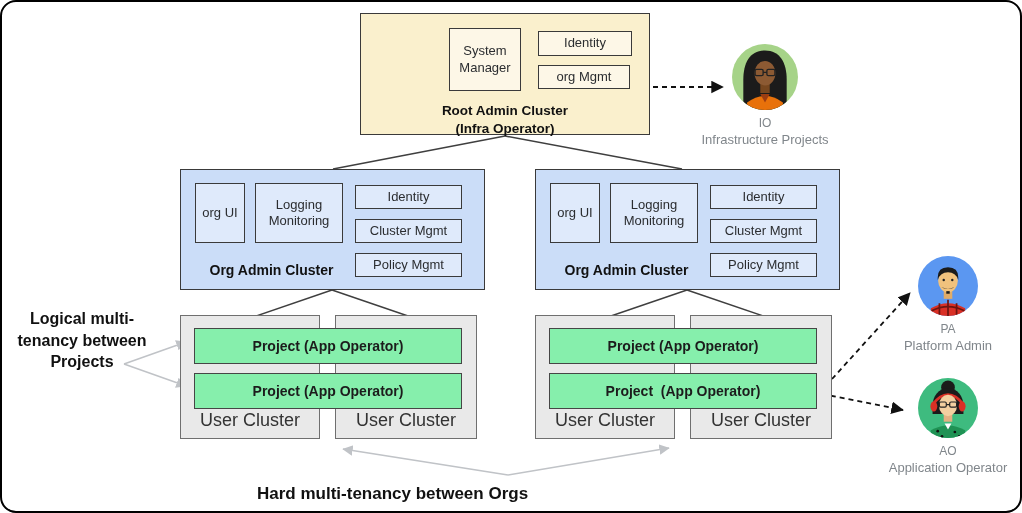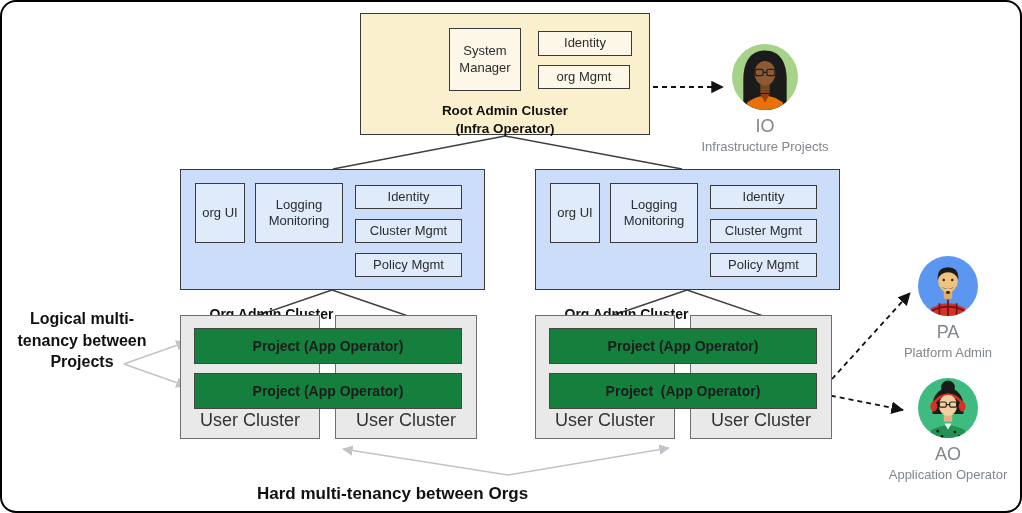--- a/index.html
+++ b/index.html
@@ -27,51 +27,51 @@
 
   
   #root-cluster { left: 358px; top: 11px; width: 290px; height: 122px; background: #FAF0CD; }
   #root-cluster .box { background: #FDF7E7; }
   #root-title { left: 0; top: 88px; width: 100%; font-size: 13.5px; line-height: 1.3; }
 
   
   .org-cluster { width: 305px; height: 121px; background: #CBDDF8; top: 167px; }
   .org-cluster .box { background: #DFEAFB; }
   #org-0 { left: 178px; } #org-1 { left: 533px; }
-  .org-title { left: 8px; top: 92px; width: 165px; font-size: 14px; margin-top: 44px; }
+  .org-title { left: 8px; top: 92px; width: 165px; font-size: 14px; }
 
   
   .user-group { position: absolute; top: 313px; width: 297px; height: 124px; z-index: 2; }
   #usergrp-0 { left: 178px; } #usergrp-1 { left: 533px; }
   .user-cluster {
     position: absolute; top: 0; height: 124px; background: #E9E9E9;
     border: 1.5px solid #6f6f6f;
   }
   .uc-a { left: 0; width: 140px; } .uc-b { left: 155px; width: 142px; }
   .uc-label {
     position: absolute; bottom: 7px; left: 0; width: 100%;
     text-align: center; font-size: 18px; color: #333; 
   }
   .project-bar {
     position: absolute; left: 14px; width: 268px; height: 36px;
-    background: #15803d; border: 1.4px solid #464646; z-index: 3;
+    background: #86efac; border: 1.4px solid #464646; z-index: 3;
     display: flex; align-items: center; justify-content: center;
     font-weight: bold; font-size: 14px; color: #1c1c1c; white-space: pre-wrap;
   }
   .project-0 { top: 13px; } .project-1 { top: 58px; }
 
   
   .persona {
     position: absolute; width: 200px; display: flex; flex-direction: column;
     align-items: center; z-index: 2;
   }
   #persona-io { left: 663px; top: 42px; }
   #persona-pa { left: 846px; top: 254px; }
   #persona-ao { left: 846px; top: 376px; }
-  .persona-abbr { margin-top: 6px; font-size: 18px; color: #80868b; }
+  .persona-abbr { margin-top: 6px; font-size: 12px; color: #80868b; }
   .persona-role { margin-top: 2px; font-size: 13px; color: #80868b; text-align: center; }
 
   
   #annotation-left {
     position: absolute; left: 15px; top: 306px; width: 130px; z-index: 2;
     text-align: center; font-weight: bold; font-size: 16px; color: #111; line-height: 1.35;
   }
   #annotation-bottom {
     position: absolute; left: 255px; top: 482px; width: 500px; z-index: 2;
     text-align: left; font-weight: bold; font-size: 17px; color: #111;

